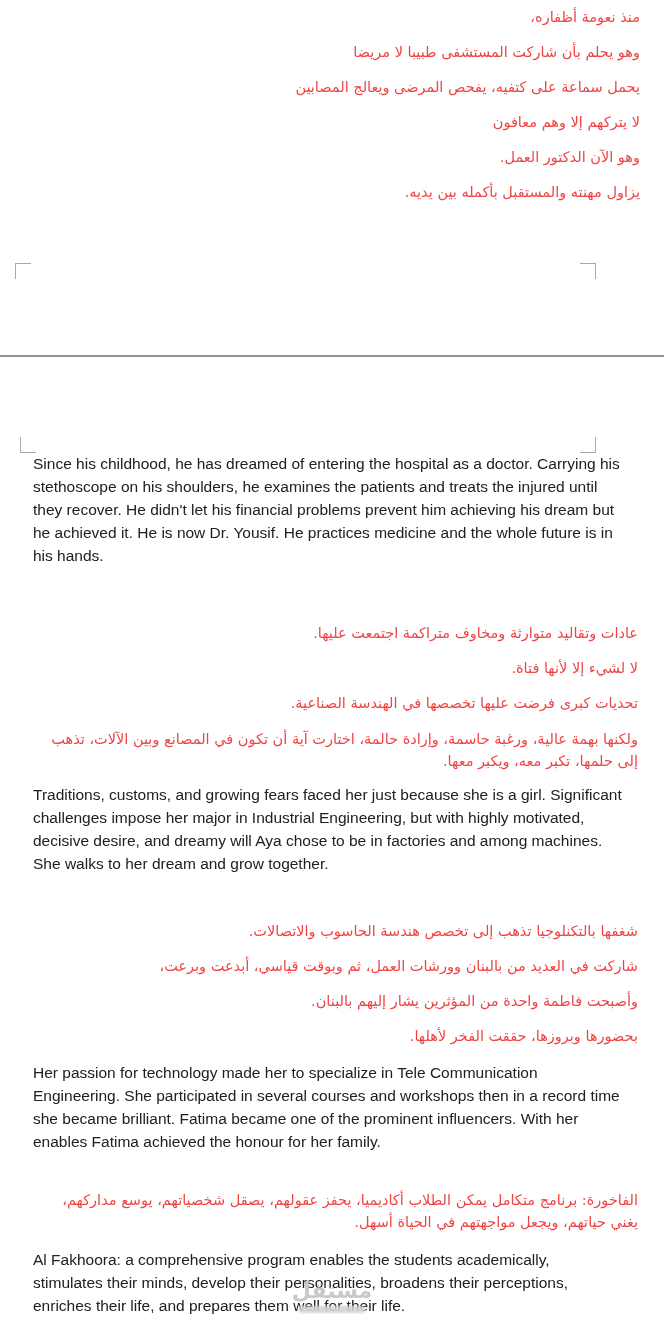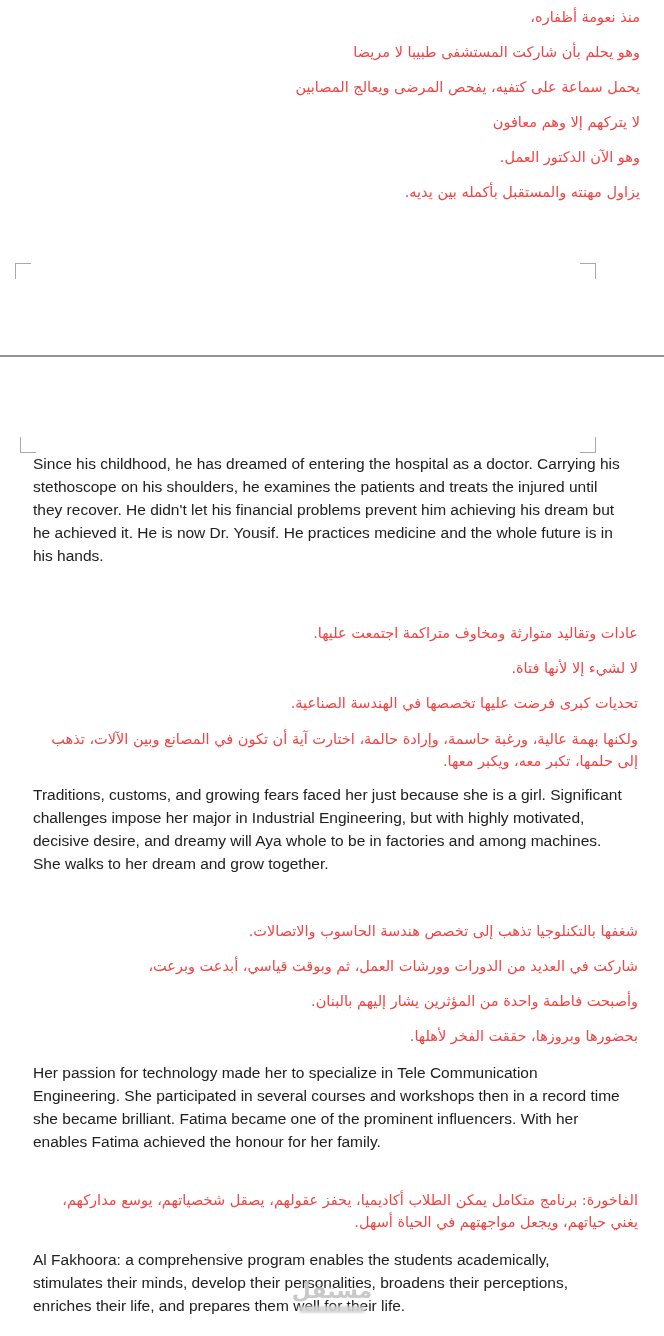--- a/index.html
+++ b/index.html
@@ -103,25 +103,25 @@
 
     <p class="en doctor">Since his childhood, he has dreamed of entering the hospital as a doctor. Carrying his stethoscope on his shoulders, he examines the patients and treats the injured until they recover. He didn't let his financial problems prevent him achieving his dream but he achieved it. He is now Dr. Yousif. He practices medicine and the whole future is in his hands.</p>
 
     <div dir="rtl" class="gap-ar-after-doctor">
       <p class="ar">عادات وتقاليد متوارثة ومخاوف متراكمة اجتمعت عليها.</p>
       <p class="ar">لا لشيء إلا لأنها فتاة.</p>
       <p class="ar">تحديات كبرى فرضت عليها تخصصها في الهندسة الصناعية.</p>
       <p class="ar wrap">ولكنها بهمة عالية، ورغبة حاسمة، وإرادة حالمة، اختارت آية أن تكون في المصانع وبين الآلات، تذهب إلى حلمها، تكبر معه، ويكبر معها.</p>
     </div>
 
-    <p class="en aya">Traditions, customs, and growing fears faced her just because she is a girl. Significant challenges impose her major in Industrial Engineering, but with highly motivated, decisive desire, and dreamy will Aya whole to be in factories and among machines. She walks to her dream and grow together.</p>
+    <p class="en aya">Traditions, customs, and growing fears faced her just because she is a girl. Significant challenges impose her major in Industrial Engineering, but with highly motivated, decisive desire, and dreamy will Aya chose to be in factories and among machines. She walks to her dream and grow together.</p>
 
     <div dir="rtl" class="gap-ar-fatima">
       <p class="ar">شغفها بالتكنلوجيا تذهب إلى تخصص هندسة الحاسوب والاتصالات.</p>
-      <p class="ar">شاركت في العديد من الدورات وورشات العمل، ثم وبوقت قياسي، أبدعت وبرعت،</p>
+      <p class="ar">شاركت في العديد من بالبنان وورشات العمل، ثم وبوقت قياسي، أبدعت وبرعت،</p>
       <p class="ar">وأصبحت فاطمة واحدة من المؤثرين يشار إليهم بالبنان.</p>
       <p class="ar">بحضورها وبروزها، حققت الفخر لأهلها.</p>
     </div>
 
     <p class="en fatima">Her passion for technology made her to specialize in Tele Communication Engineering. She participated in several courses and workshops then in a record time she became brilliant. Fatima became one of the prominent influencers. With her enables Fatima achieved the honour for her family.</p>
 
     <div dir="rtl" class="gap-ar-fakhoora">
       <p class="ar wrap">الفاخورة: برنامج متكامل يمكن الطلاب أكاديميا، يحفز عقولهم، يصقل شخصياتهم، يوسع مداركهم، يغني حياتهم، ويجعل مواجهتهم في الحياة أسهل.</p>
     </div>
 

